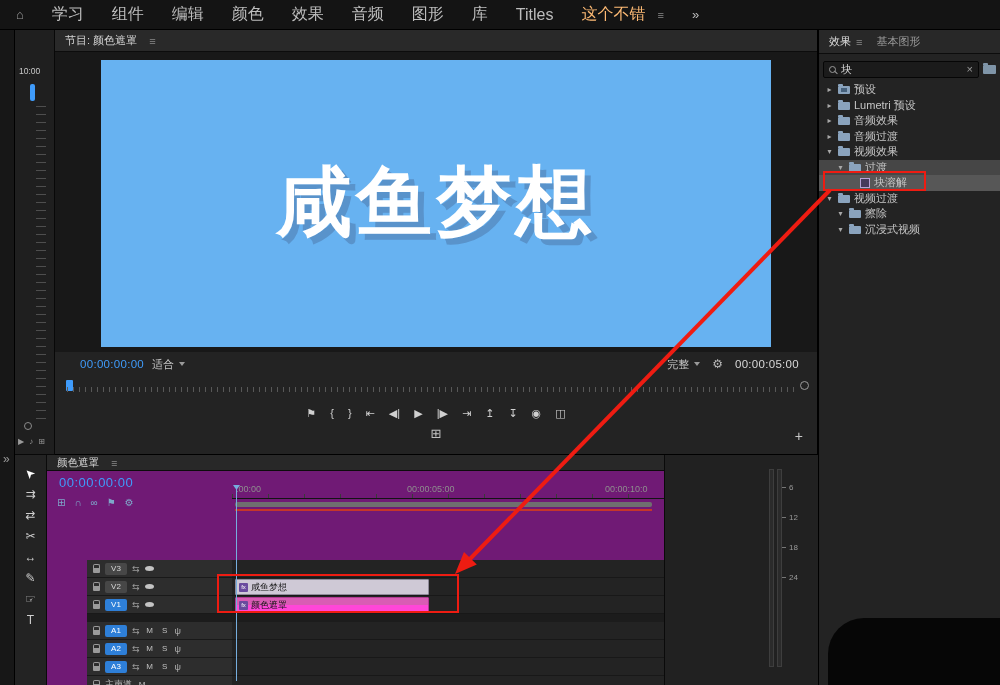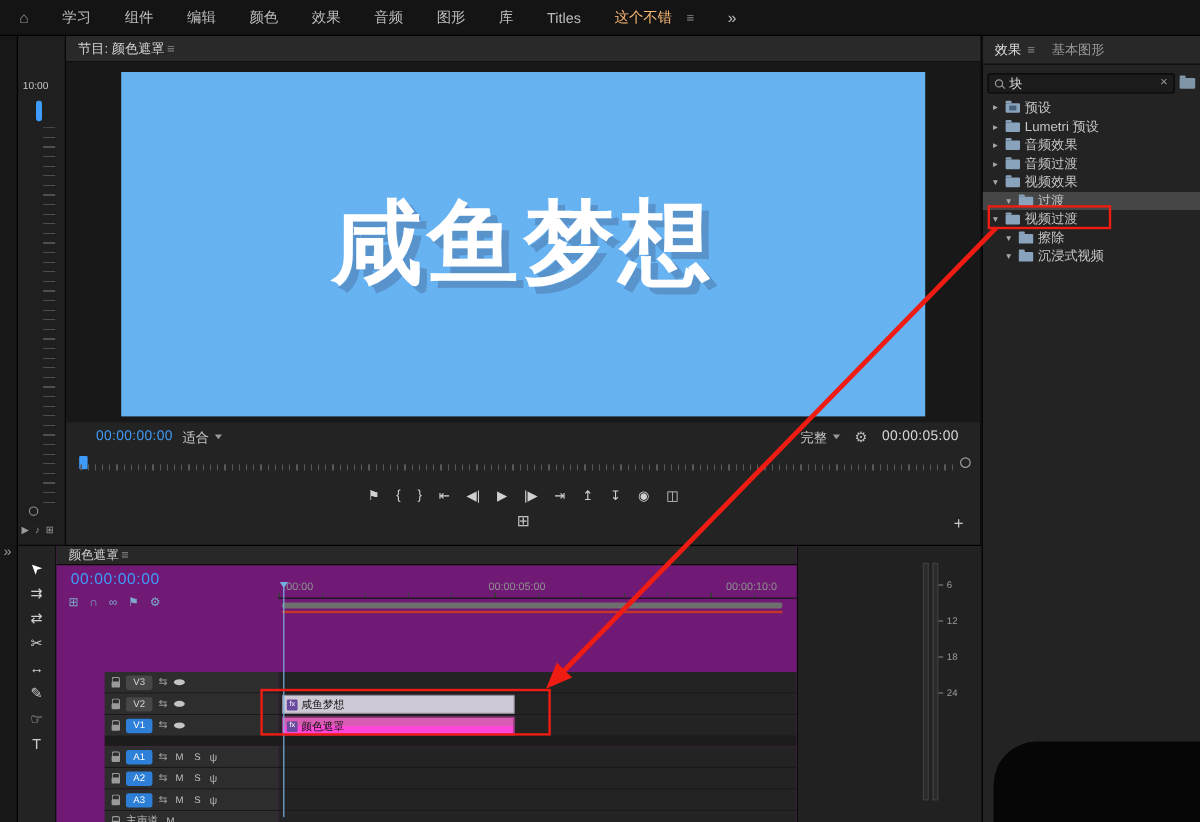--- a/index.html
+++ b/index.html
@@ -2,37 +2,37 @@
 <html><head>
 <meta charset="utf-8">
 <style>
   *{margin:0;padding:0;box-sizing:border-box}
   body{background:#000;font-family:"Liberation Sans","DejaVu Sans",sans-serif}
   #app{position:relative;width:1000px;height:685px;background:#1d1d1d;overflow:hidden;color:#c8c8c8;font-size:11px}
 
   
   #menubar{position:absolute;left:0;top:0;width:100%;height:30px;background:#141414;border-bottom:1px solid #000;display:flex;align-items:center;gap:28px;padding-left:16px}
   #menubar .home{color:#9a9a9a;font-size:13px}
-  .menu-item{color:#bdbdbd;font-size:12px;white-space:nowrap}
+  .menu-item{color:#bdbdbd;font-size:16px;white-space:nowrap}
   .menu-item.active{color:#fdba74}
   #menubar .wsmenu{color:#8a8a8a;margin-left:-16px}
   #menubar .overflow{color:#bdbdbd;font-size:13px}
 
   
   #left-strip{position:absolute;left:0;top:30px;width:15px;height:655px;background:#171717;border-right:1px solid #000}
   #left-strip .expander{position:absolute;left:3px;top:422px;color:#9a9a9a;font-size:12px}
   #source-strip{position:absolute;left:15px;top:30px;width:40px;height:425px;background:#1f1f1f;border-right:1px solid #080808;border-bottom:1px solid #080808}
   .ss-tc{position:absolute;left:4px;top:36px;font-size:8.5px;color:#c8c8c8}
   .ss-scroll{position:absolute;left:15px;top:54px;width:5px;height:17px;background:#3f9bfa;border-radius:2px}
   .ss-ruler{position:absolute;left:21px;top:76px;width:10px;height:314px;background:repeating-linear-gradient(to bottom,#4e4e4e 0 1px,transparent 1px 8px)}
   .ss-knob{position:absolute;left:9px;top:392px;width:8px;height:8px;border:1px solid #8a8a8a;border-radius:50%}
   .ss-icons{position:absolute;left:3px;top:407px;display:flex;gap:5px;font-size:8px;color:#9a9a9a}
 
   
-  .panel-header{height:22px;background:#292929;border-bottom:1px solid #0c0c0c;display:flex;align-items:center;gap:2px;padding:0 10px;font-size:11px;color:#d4d4d4}
+  .panel-header{height:22px;background:#292929;border-bottom:1px solid #0c0c0c;display:flex;align-items:center;gap:12px;padding:0 10px;font-size:11px;color:#d4d4d4}
   .panel-menu{color:#8a8a8a}
 
   
   #program-panel{position:absolute;left:55px;top:30px;width:763px;height:425px;background:#232323;border-right:1px solid #000;border-bottom:1px solid #000}
   .monitor-bg{position:absolute;left:0;top:22px;width:100%;height:300px;background:#181818}
   .preview{margin:8px auto 0;width:670px;height:287px;background:#67b2f1;display:flex;align-items:center;justify-content:center;overflow:hidden}
   .preview-text{font-size:76px;font-weight:bold;color:#fff;letter-spacing:4px;text-shadow:6px 6px 0 rgba(75,115,165,.5)}
   .pm-controls{position:absolute;left:0;top:324px;width:100%;height:20px;display:flex;align-items:center;padding:0 18px 0 25px}
   .tc{font-size:11.5px;letter-spacing:.3px;color:#d8d8d8}
   .tc.blue{color:#3f9bfa}
@@ -406,20 +406,25 @@
           <span class="ticon ic-folder"></span>
           <span class="tlabel">视频效果</span>
         </div>
 
         <div class="tree-row highlight" style="padding-left: 17px;">
           <span class="tw">▾</span>
           <span class="ticon ic-folder"></span>
           <span class="tlabel">过渡</span>
         </div>
 
+        <div class="tree-row selected" style="padding-left: 28px;">
+          <span class="tw"></span>
+          <span class="ticon ic-effect"></span>
+          <span class="tlabel">块溶解</span>
+        </div>
 
         <div class="tree-row" style="padding-left: 6px;">
           <span class="tw">▾</span>
           <span class="ticon ic-folder"></span>
           <span class="tlabel">视频过渡</span>
         </div>
 
         <div class="tree-row" style="padding-left: 17px;">
           <span class="tw">▾</span>
           <span class="ticon ic-folder"></span>

